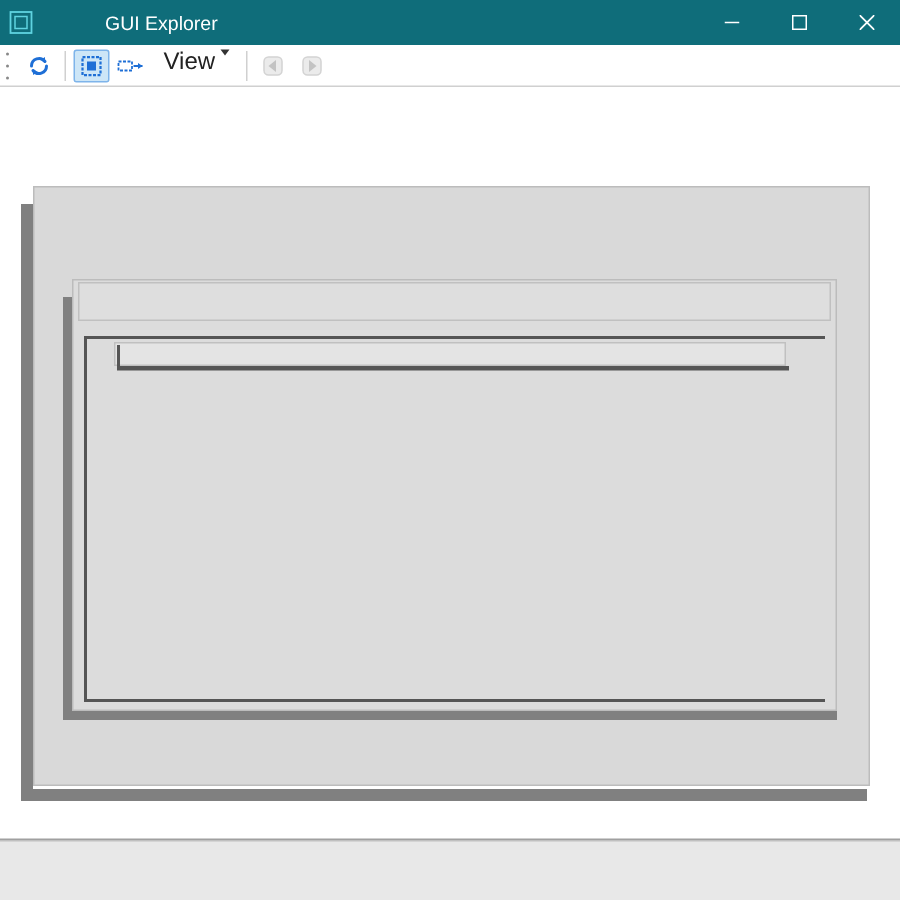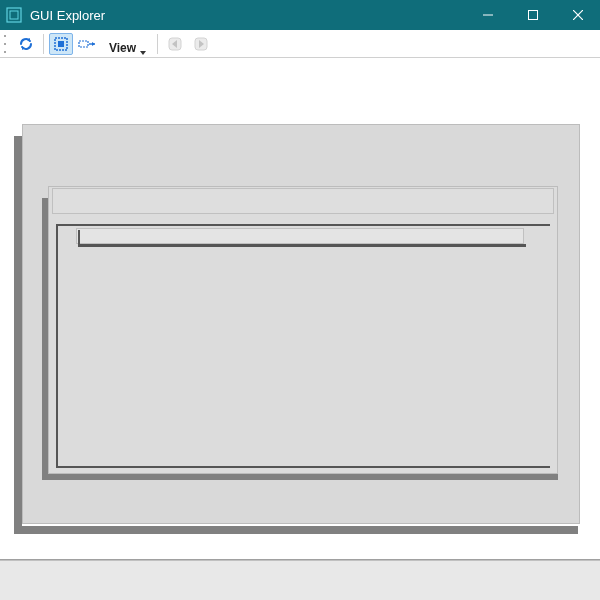--- a/index.html
+++ b/index.html
@@ -12,21 +12,21 @@
     color: #fff;
     display: flex;
     align-items: center;
     padding-left: 6px;
   }
   .titlebar .app-icon {
     width: 16px; height: 16px;
     margin-right: 8px;
     display: flex; align-items: center; justify-content: center;
   }
-  .titlebar .title { flex: 1; font-size: 13px; }
+  .titlebar .title { flex: 1; font-size: 13px; margin-left: 40px; }
   .winbtns { display: flex; height: 100%; }
   .winbtn {
     width: 45px; height: 100%;
     display: flex; align-items: center; justify-content: center;
     color: #fff;
   }
   .winbtn svg { display: block; }
 
   
   .toolbar {
@@ -49,25 +49,24 @@
     display: flex; align-items: center; justify-content: center;
     border: 1px solid transparent;
     border-radius: 2px;
   }
   .tbtn.selected { border: 1px solid #7eb4ea; background: #cde6f7; }
   .tbtn.disabled { opacity: 0.5; }
   .sep { width: 1px; height: 20px; background: #d0d0d0; margin: 0 3px; }
   .view-btn {
     height: 22px;
     padding: 0 6px 0 8px;
-    display: flex; align-items: flex-end;
+    display: flex; align-items: flex-start;
     gap: 4px;
-    font-size: 12px;
+    font-size: 16px;
     color: #222;
-    font-weight: bold;
   }
   .caret {
     width: 0; height: 0;
     border-left: 3px solid transparent;
     border-right: 3px solid transparent;
     border-top: 4px solid #333;
   }
 
   
   .canvas-area {

